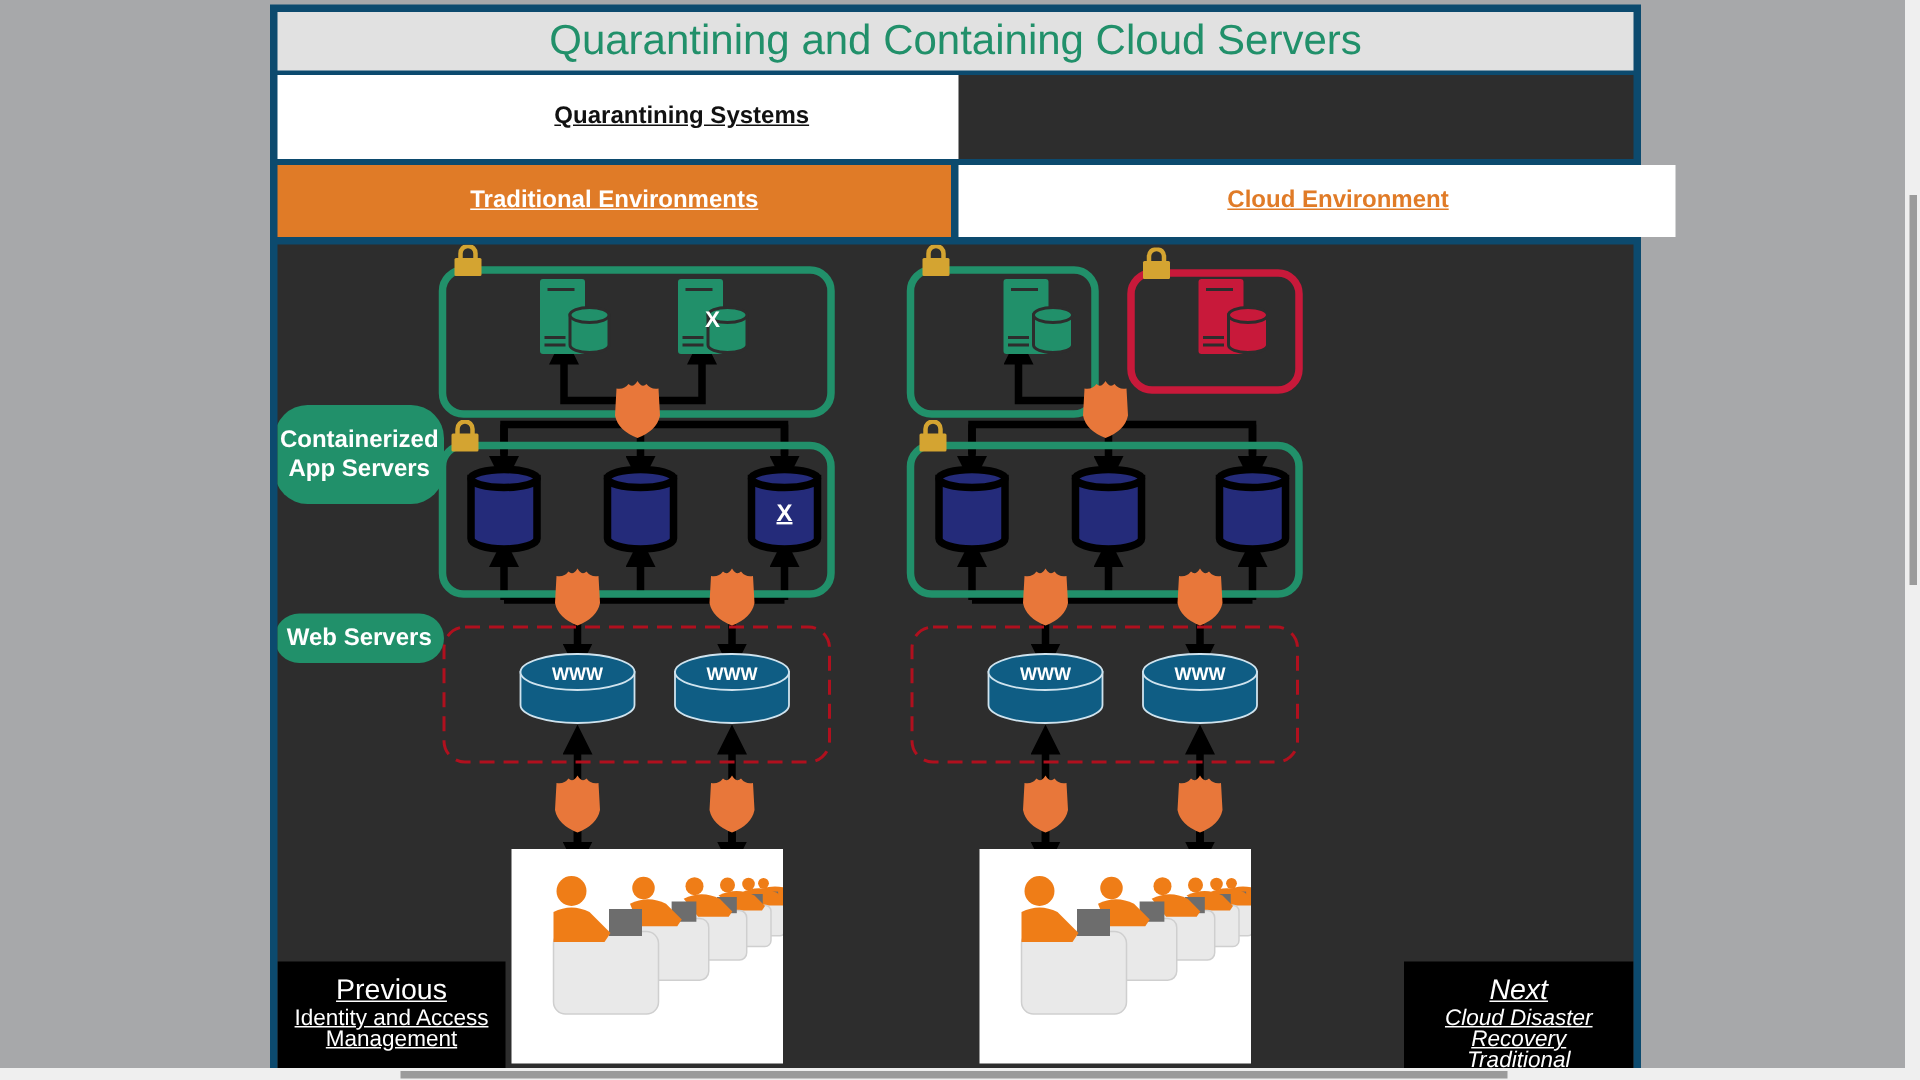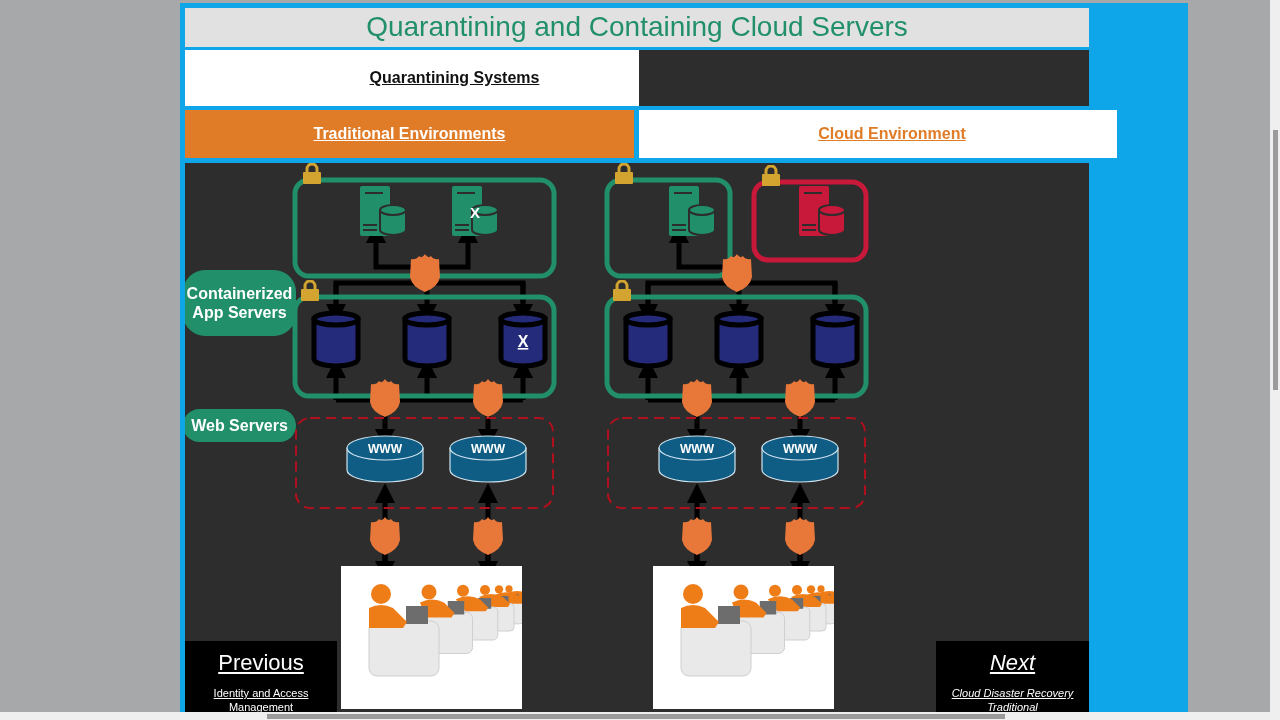--- a/index.html
+++ b/index.html
@@ -2,22 +2,22 @@
 <html><head>
 <meta charset="utf-8">
 <style>
   html, body { margin: 0; padding: 0; }
   body {
     width: 1280px; height: 720px; overflow: hidden; position: relative;
     background: #a7a8aa;
     font-family: "Liberation Sans", sans-serif;
   }
   #frame {
-    position: absolute; left: 180px; top: 3px; width: 1008px; height: 709px;
-    background: #0ea5e9;
+    position: absolute; left: 180px; top: 3px; width: 914px; height: 709px;
+    background: #0c4a6e;
   }
   #title-bar {
     position: absolute; left: 5px; top: 5px; width: 904px; height: 39px;
     background: #e1e1e1; color: #21906a; font-size: 28px; text-align: center;
     line-height: 38px;
   }
   .tab {
     position: absolute; height: 56px; text-align: center; font-weight: bold;
     font-size: 16px; text-decoration: underline; line-height: 56px; cursor: pointer;
   }
@@ -37,22 +37,22 @@
   }
   #pill-databases { left: -2px; top: 14px; width: 113px; height: 33px; }
   #pill-app { left: -2px; top: 107px; width: 113px; height: 66px; }
   #pill-web { left: -2px; top: 246px; width: 113px; height: 33px; }
   .nav {
     position: absolute; background: #000; color: #fff; text-align: center;
     cursor: pointer;
   }
   #nav-prev { left: 0; top: 478px; width: 152px; height: 71px; }
   #nav-next { left: 751px; top: 478px; width: 153px; height: 71px; font-style: italic; }
-  .nav .big { display: block; font-size: 22px; text-decoration: underline; margin-top: 9px; }
-  .nav .small { display: block; font-size: 11px; text-decoration: underline; line-height: 14px; margin-top: 10px; padding: 0 10px; }
+  .nav .big { display: block; font-size: 19px; text-decoration: underline; margin-top: 9px; }
+  .nav .small { display: block; font-size: 15px; text-decoration: underline; line-height: 14px; margin-top: 0; padding: 0 10px; }
   .people {
     position: absolute; width: 181px; height: 143px; background: #fff;
   }
   #people-trad { left: 156px; top: 403px; }
   #people-cloud { left: 468px; top: 403px; }
   #vscroll-track { position: absolute; left: 1270px; top: 0; width: 10px; height: 712px; background: #efefef; }
   #vscroll-thumb { position: absolute; left: 1273px; top: 130px; width: 5px; height: 260px; background: #9b9b9b; cursor: pointer; }
   #hscroll-track { position: absolute; left: 0; top: 712px; width: 1280px; height: 8px; background: #efefef; }
   #hscroll-thumb { position: absolute; left: 267px; top: 714px; width: 738px; height: 5px; background: #9b9b9b; cursor: pointer; }
 </style>

